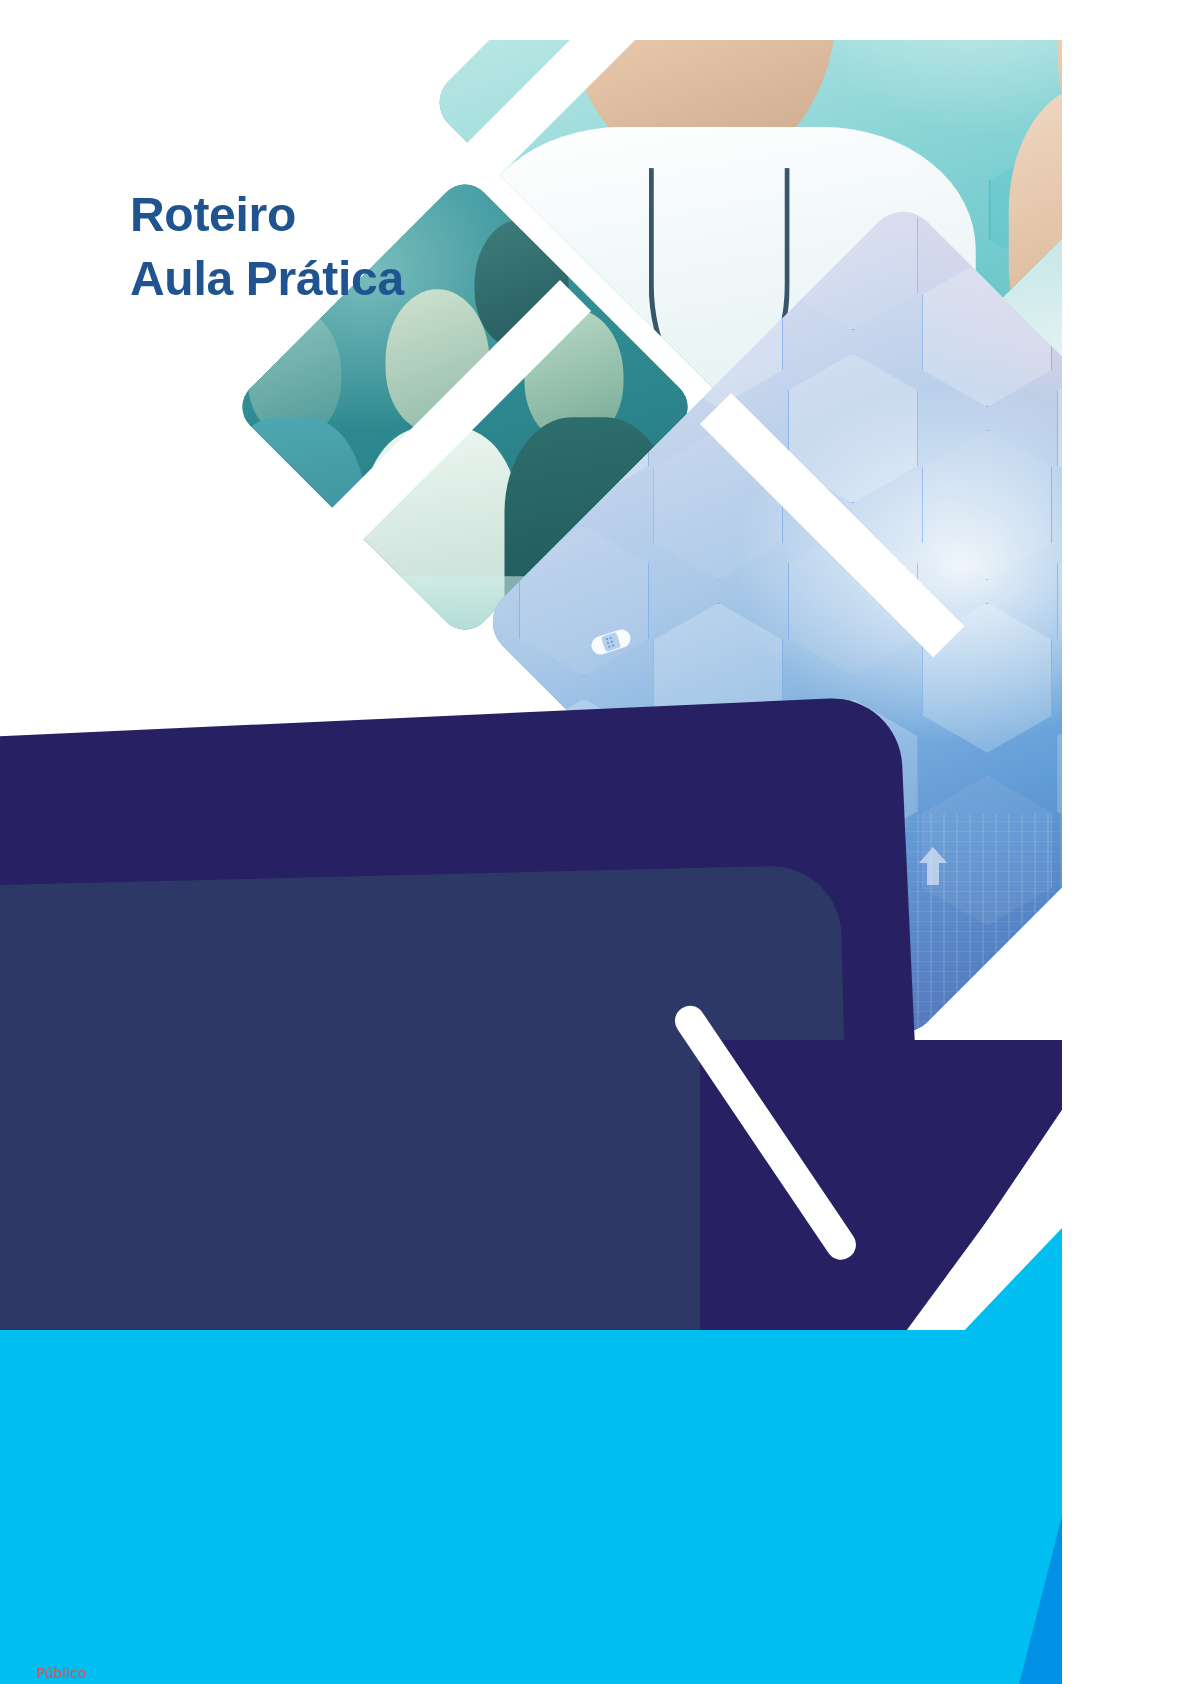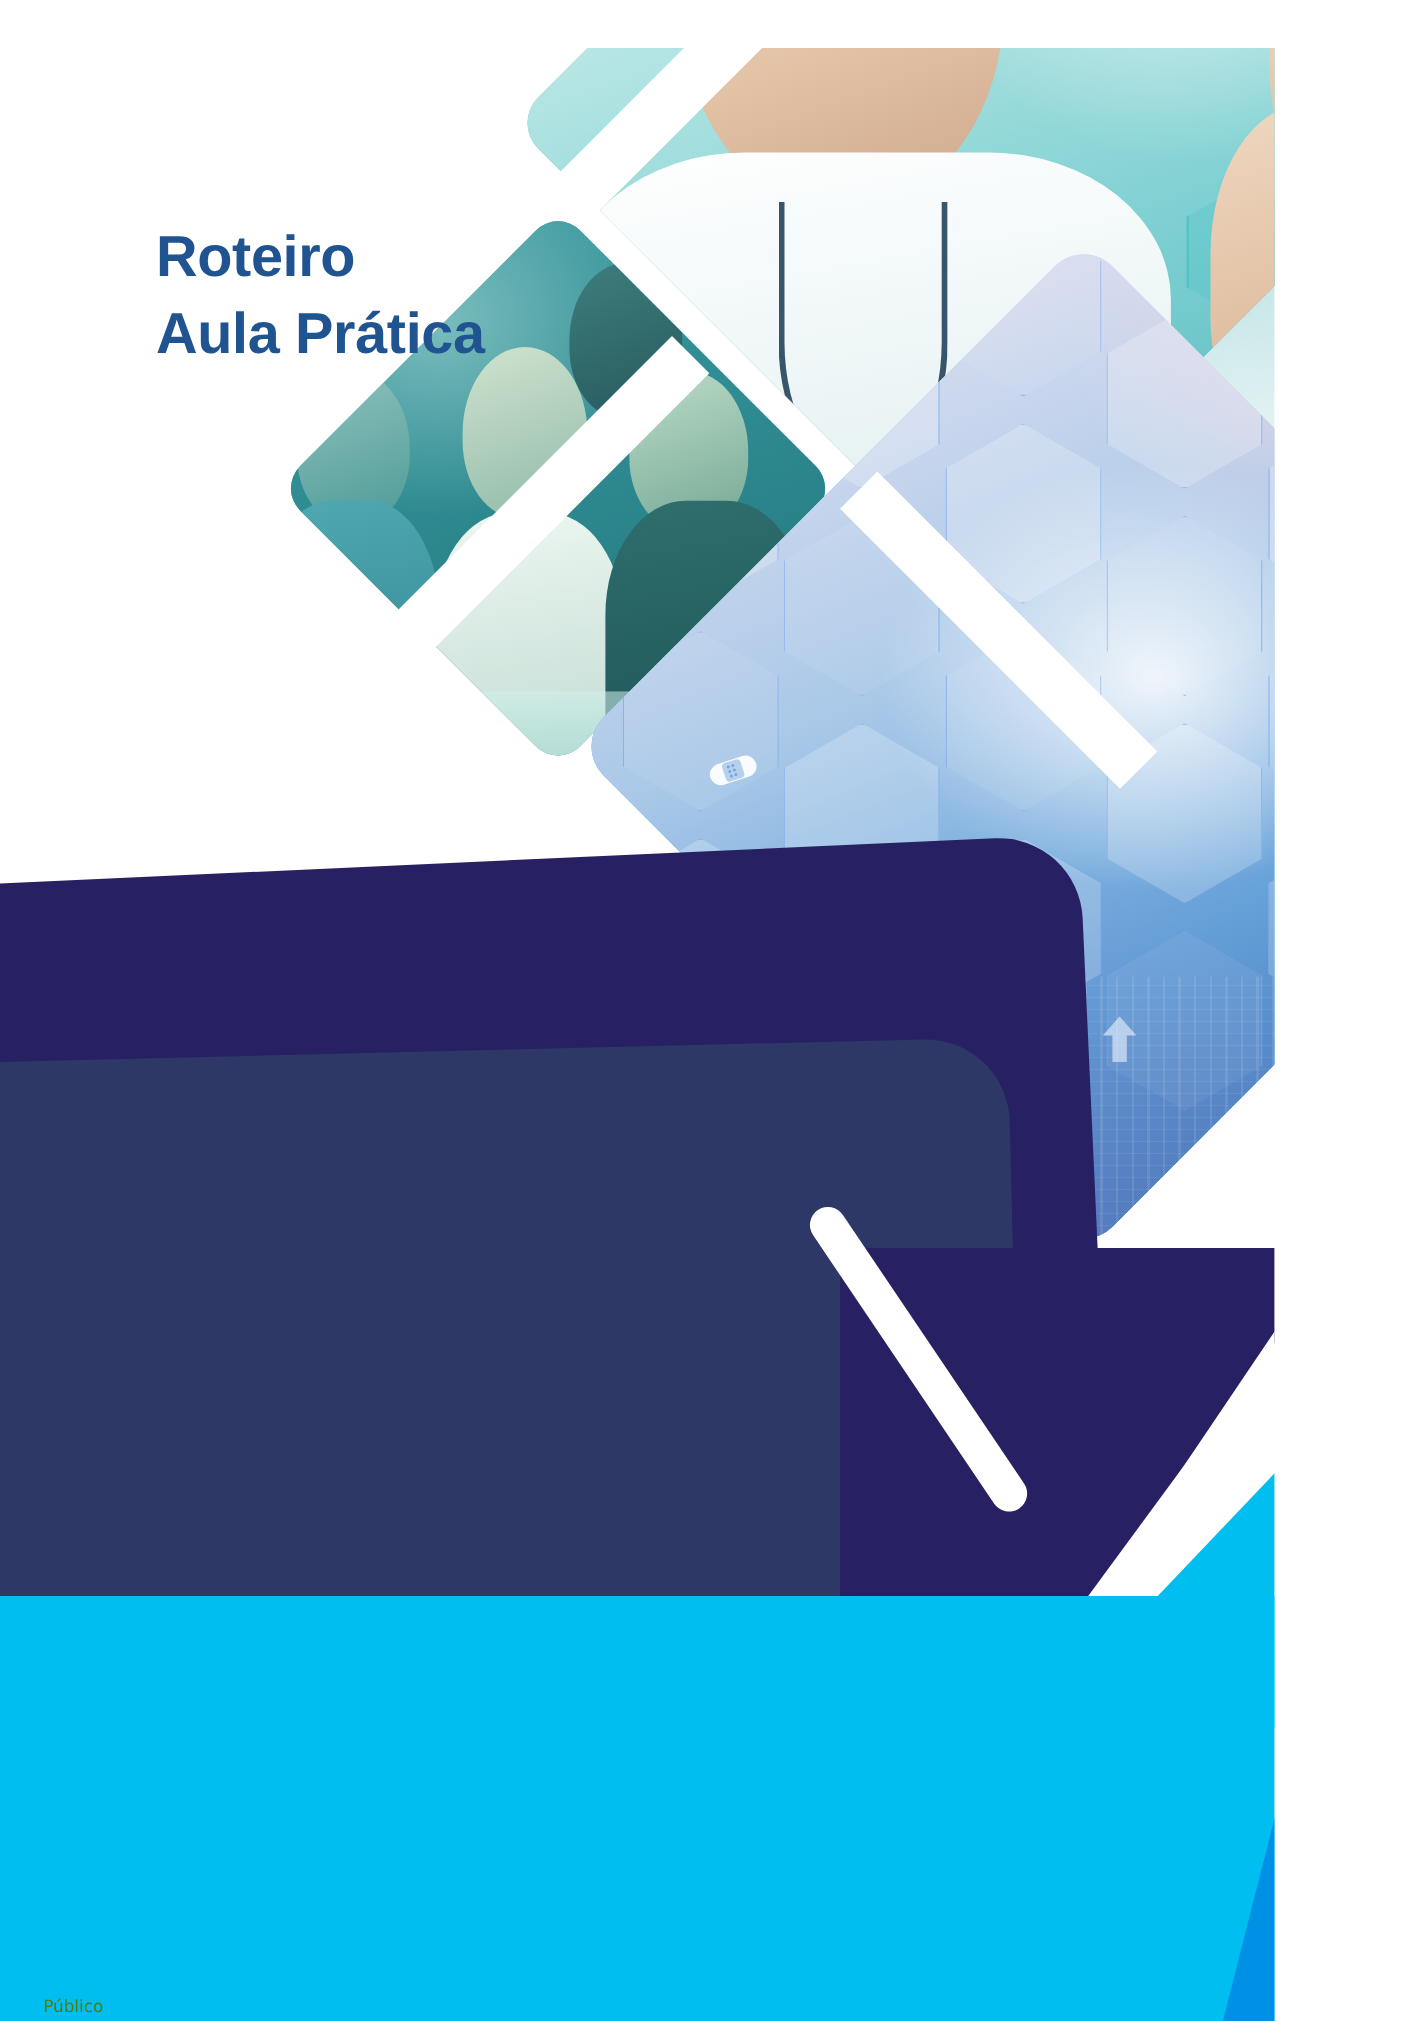--- a/index.html
+++ b/index.html
@@ -320,21 +320,21 @@
     font-weight: bold;
     color: #ffffff;
     letter-spacing: 0.2px;
   }
 
   .footer-label {
     position: absolute;
     left: 36px;
     top: 1625px;
     font-size: 14px;
-    color: #4d7c0f;
+    color: #ef4444;
     font-family: "DejaVu Sans", sans-serif;
   }
 </style>
 </head>
 <body>
 
 <div id="page">
 
   <div class="art-layer">
 

